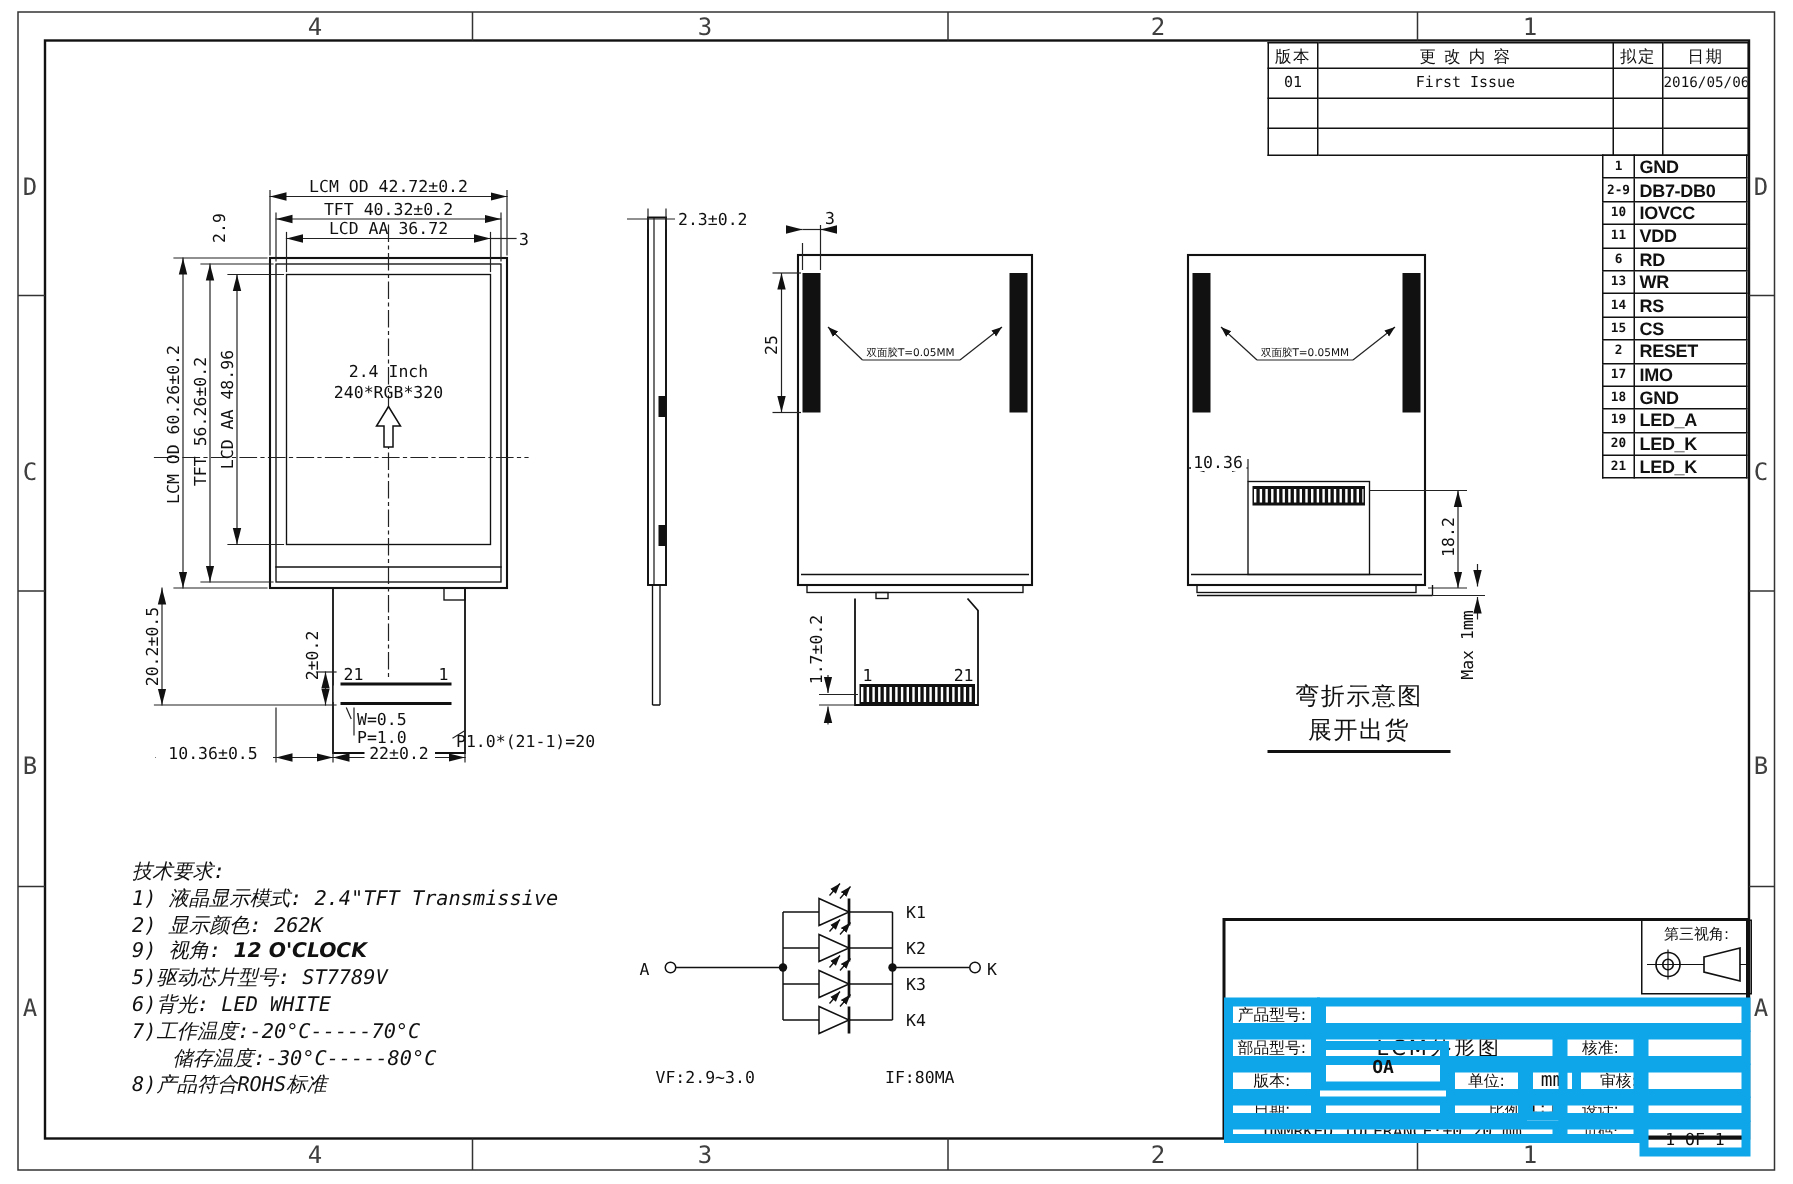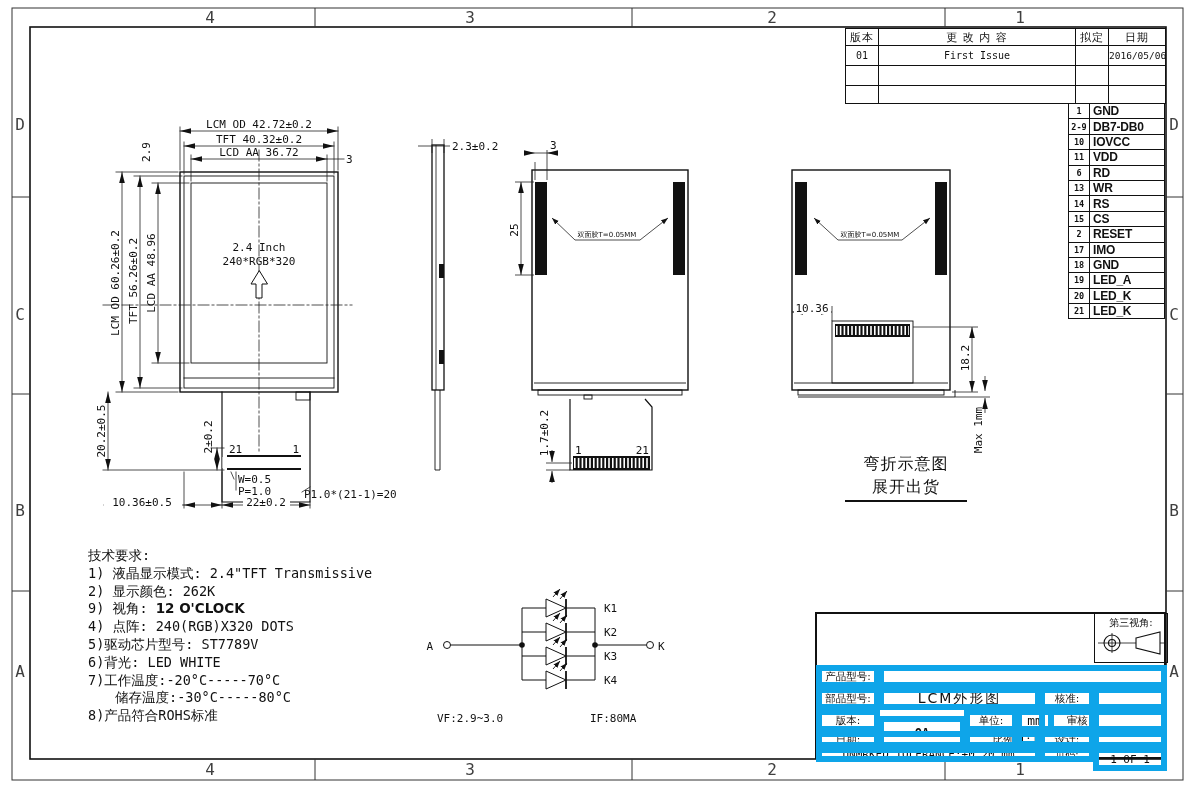--- a/index.html
+++ b/index.html
@@ -13,22 +13,22 @@
   .rev-table{position:absolute;left:845px;top:28px;width:320px;border-collapse:collapse;table-layout:fixed;}
   .rev-table td{border:1px solid #111;padding:0;text-align:center;overflow:hidden;white-space:nowrap;}
   .rev-table .hd{font-size:11px;letter-spacing:1px;}
   .rev-table .mono{font-family:"DejaVu Sans Mono",monospace;font-size:10px;}
   
   .pin-table{position:absolute;left:1068px;top:103px;width:96px;border-collapse:collapse;table-layout:fixed;}
   .pin-table td{border:1px solid #111;padding:0;height:14.4px;overflow:hidden;white-space:nowrap;}
   .pin-table .no{font-family:"DejaVu Sans Mono",monospace;font-size:8.5px;font-weight:bold;text-align:center;}
   .pin-table .nm{font-family:"Liberation Sans",sans-serif;font-size:12px;font-weight:bold;padding-left:3px;letter-spacing:-0.2px;margin-left:16px;}
   
-  .tech-notes{position:absolute;left:88px;top:547px;font-size:13.5px;line-height:17.8px;
-              font-family:"DejaVu Sans Mono","DejaVu Sans",monospace;white-space:nowrap;}
+  .tech-notes{position:absolute;left:88px;top:573px;font-size:13.5px;line-height:17.8px;
+              font-family:"DejaVu Sans Mono","DejaVu Sans",monospace;white-space:nowrap;font-style:italic;}
   .tn-indent{padding-left:27px;}
   .tn-bold{font-weight:bold;font-family:"DejaVu Sans","Liberation Sans",sans-serif;}
   
   .bend-caption{position:absolute;left:845px;top:452px;width:122px;text-align:center;font-size:16px;
                 line-height:23px;border-bottom:2px solid #111;padding-bottom:2px;letter-spacing:1px;}
   
   .title-block{position:absolute;left:815px;top:612px;width:351px;height:147px;
                border:2px solid #111;box-sizing:border-box;}
   .tb-cell{position:absolute;border:6px solid #0ea5e9;box-sizing:border-box;display:flex;
            align-items:center;justify-content:center;font-size:10.5px;overflow:hidden;white-space:nowrap;}
@@ -387,21 +387,20 @@
           <td class="nm">LED_K</td>
         </tr>
   </tbody>
     </table>
 
   <div class="tech-notes">
     <div>技术要求:</div>
     <div>1) 液晶显示模式: 2.4"TFT Transmissive</div>
     <div>2) 显示颜色: 262K</div>
     <div><span>9) 视角: </span><span class="tn-bold">12 O'CLOCK</span></div>
-    <div>4) 点阵: 240(RGB)X320 DOTS</div>
     <div>5)驱动芯片型号: ST7789V</div>
     <div>6)背光: LED WHITE</div>
     <div>7)工作温度:-20°C-----70°C</div>
     <div class="tn-indent">储存温度:-30°C-----80°C</div>
     <div>8)产品符合ROHS标准</div>
   </div>
 
   <div class="bend-caption">
     <div>弯折示意图</div>
     <div>展开出货</div>
@@ -419,21 +418,21 @@
         <path d="M40,8 L64,2 L64,24 L40,18 Z" fill="#fff" stroke="#111" stroke-width="1.1"></path>
       </svg>
     </div>
     <div class="tb-cell" style="left:-1px;top:51px;width:64px;height:23px;">产品型号:</div>
     <div class="tb-cell" style="left:61px;top:51px;width:289px;height:23px;"></div>
     <div class="tb-cell" style="left:-1px;top:73px;width:64px;height:23px;">部品型号:</div>
     <div class="tb-cell tb-big" style="left:61px;top:73px;width:163px;height:23px;">LCM外形图</div>
     <div class="tb-cell" style="left:222px;top:73px;width:56px;height:23px;">核准:</div>
     <div class="tb-cell" style="left:276px;top:73px;width:74px;height:23px;"></div>
     <div class="tb-cell" style="left:-1px;top:95px;width:64px;height:23px;">版本:</div>
-    <div class="tb-cell tb-mono" style="left:61px;top:102px;width:88px;height:33px;font-size:12px;font-weight:bold;">OA</div>
+    <div class="tb-cell tb-mono" style="left:61px;top:80px;width:88px;height:33px;font-size:12px;font-weight:bold;">OA</div>
     <div class="tb-cell" style="left:147px;top:95px;width:54px;height:23px;">单位:</div>
     <div class="tb-cell tb-mono" style="left:199px;top:95px;width:38px;height:23px;font-size:13px;">mm</div>
     <div class="tb-cell" style="left:222px;top:95px;width:56px;height:23px;padding-left:24px;">审核:</div>
     <div class="tb-cell" style="left:276px;top:95px;width:74px;height:23px;"></div>
     <div class="tb-cell" style="left:-1px;top:117px;width:64px;height:17px;">日期:</div>
     <div class="tb-cell" style="left:61px;top:117px;width:88px;height:17px;"></div>
     <div class="tb-cell" style="left:147px;top:117px;width:54px;height:17px;padding-left:28px;">比例:</div>
     <div class="tb-cell tb-mono" style="left:199px;top:117px;width:25px;height:16px;font-size:10.5px;">1:1</div>
     <div class="tb-cell" style="left:222px;top:117px;width:56px;height:17px;">设计:</div>
     <div class="tb-cell" style="left:276px;top:117px;width:74px;height:17px;"></div>

